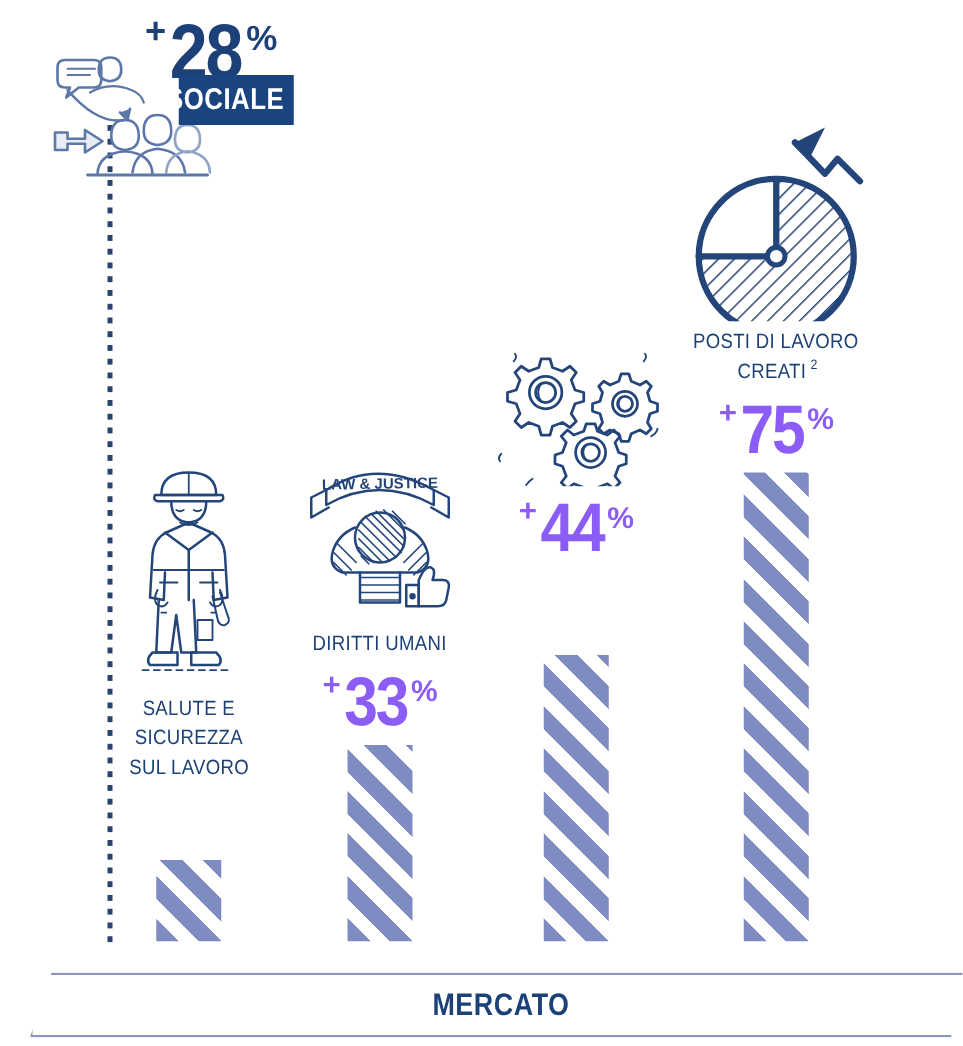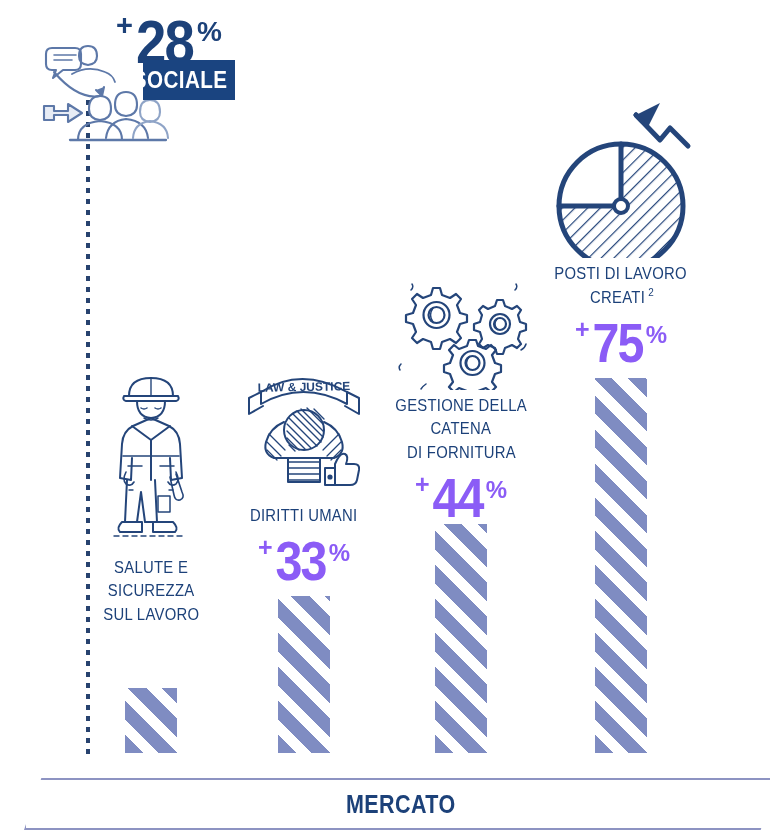--- a/index.html
+++ b/index.html
@@ -39,21 +39,21 @@
     width:92px;height:40px;
     background:#1a4480;
     color:#ffffff;
     display:flex;align-items:center;justify-content:flex-end;
     font-size:24px;font-weight:bold;letter-spacing:.5px;
   }
   .badge span{display:inline-block;transform:scaleX(.86);}
 
   
   .col{position:absolute;text-align:center;}
-  .col .icon-wrap{display:flex;align-items:flex-start;justify-content:center;}
+  .col .icon-wrap{display:flex;align-items:center;justify-content:center;}
   .col .label{
     color:#1c4179;font-weight:normal;
     font-size:16.5px;line-height:1.42;
     letter-spacing:.3px;
     margin-top:6px;
     text-align:center;
   }
   .col .label span{display:inline-block;transform:scaleX(.9);}
   .col .pct{
     color:#8b5cf6;font-weight:bold;white-space:nowrap;margin-top:2px;
@@ -234,25 +234,20 @@
           <circle cx="81.5" cy="85" r="12"></circle>
           <circle cx="81.5" cy="85" r="7"></circle>
           <path d="M78 79 q-5 6 0 12" stroke-width="1.5"></path>
 
           <g stroke-width="1.5">
             <path d="M20 12 q3 -3 1 -6 M124 12 q3 -3 1 -6 M10 86 q-3 3 -1 6 M130 72 q4 -2 5 -6 M35 106 q-3 2 -5 5"></path>
           </g>
         </g>
       </svg>
     </div>
-    <div class="label">
-      <span>GESTIONE DELLA</span><br>
-      <span>CATENA</span><br>
-      <span>DI FORNITURA</span>
-    </div>
     <div class="pct">
       <span class="plus">+</span><span class="num">44</span><span class="pc">%</span>
     </div>
   </div>
 
   <div class="bar" style="left:579px;top:378px;height:375px;"></div>
   <div class="col" style="left:525px;top:96px;width:160px;">
     <div class="icon-wrap" style="height:160px;">
       <svg viewBox="0 0 150 162" width="150" height="162">
         <defs>

